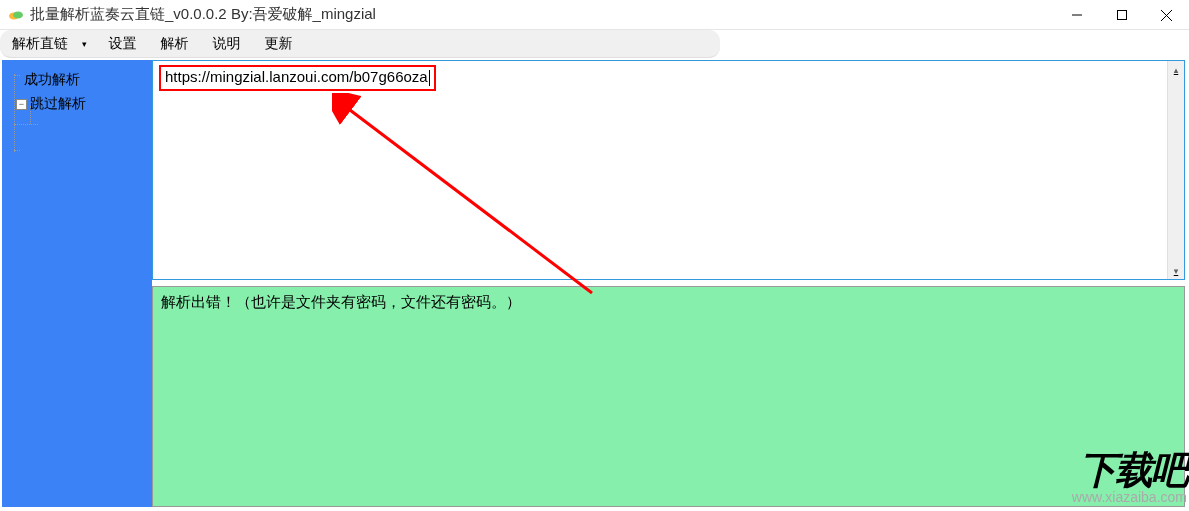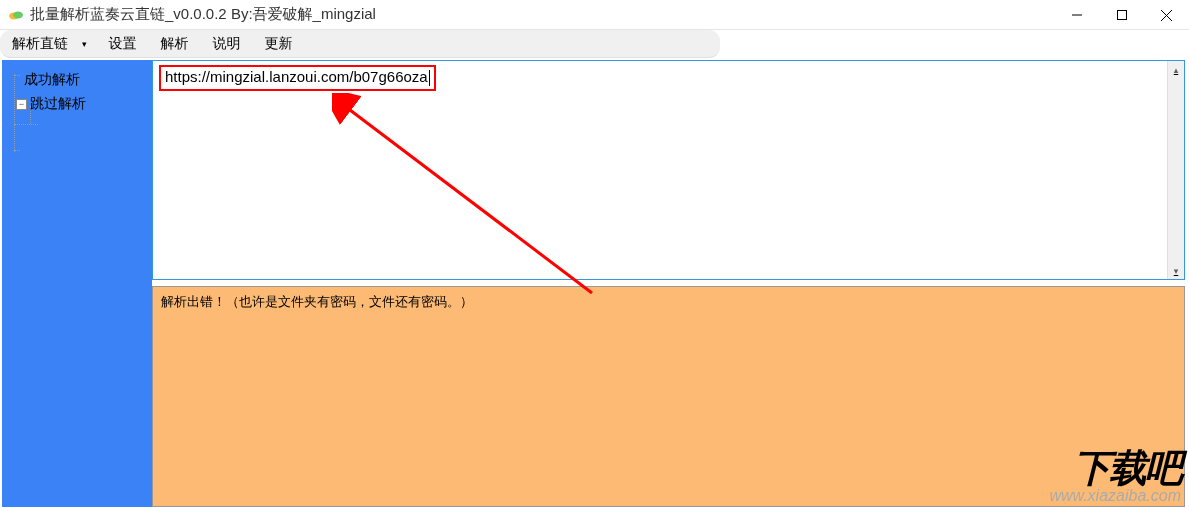--- a/index.html
+++ b/index.html
@@ -186,50 +186,49 @@
       justify-content: center;
       font-size: 9px;
       color: #606060;
     }
     .scroll-track {
       flex: 1;
     }
     .output-panel {
       flex: 1;
       border: 1px solid #999999;
-      background: #fdba74;
+      background: #86efac;
       padding: 6px 8px;
-      font-size: 13px;
+      font-size: 15px;
       color: #000000;
     }
     .arrow-annotation {
       position: absolute;
       left: 179px;
       top: 32px;
       pointer-events: none;
     }
     .watermark {
       position: absolute;
       bottom: 6px;
-      right: 8px;
+      right: 2px;
       text-align: right;
       pointer-events: none;
     }
     .watermark-main {
       font-size: 38px;
       font-weight: bold;
       font-style: italic;
       color: #000000;
       line-height: 1;
       letter-spacing: -2px;
     }
     .watermark-url {
-      font-size: 16px;
+      font-size: 14px;
       color: #aaaaaa;
-      font-style: italic;
     }
   </style>
 </head>
 <body>
 
 <div class="titlebar">
   <span class="app-icon">
     <svg width="16" height="16" viewBox="0 0 16 16">
       <ellipse cx="6" cy="9" rx="5" ry="3.5" fill="#ffb833"></ellipse>
       <ellipse cx="10" cy="8" rx="5" ry="3.5" fill="#66cc66"></ellipse>

